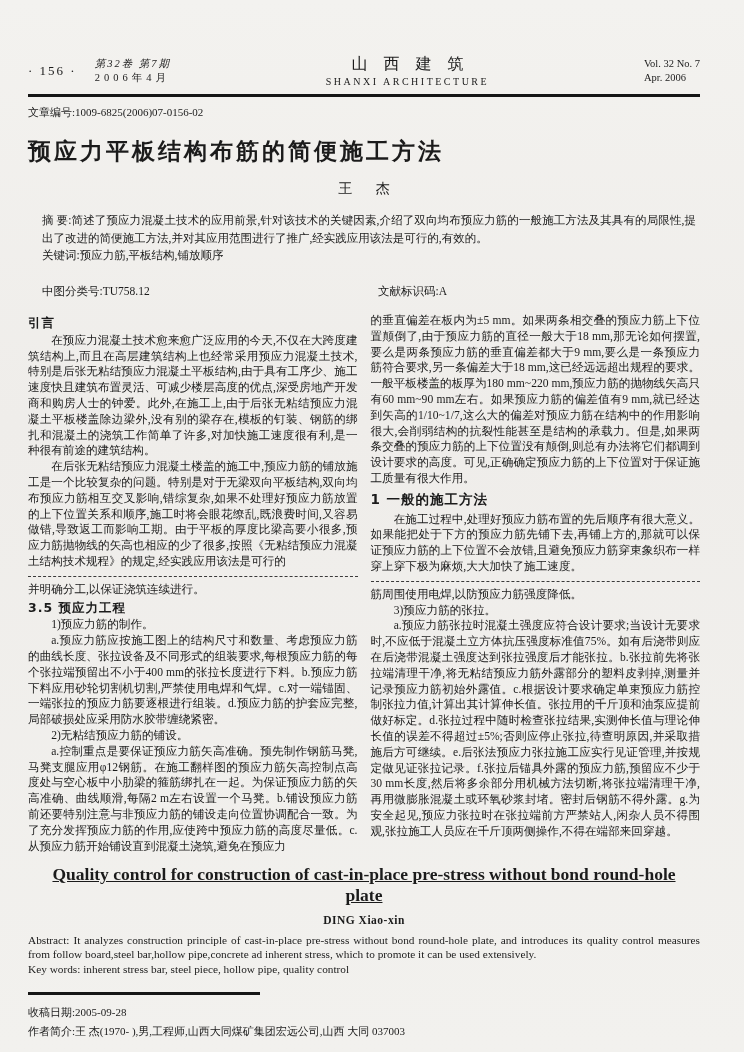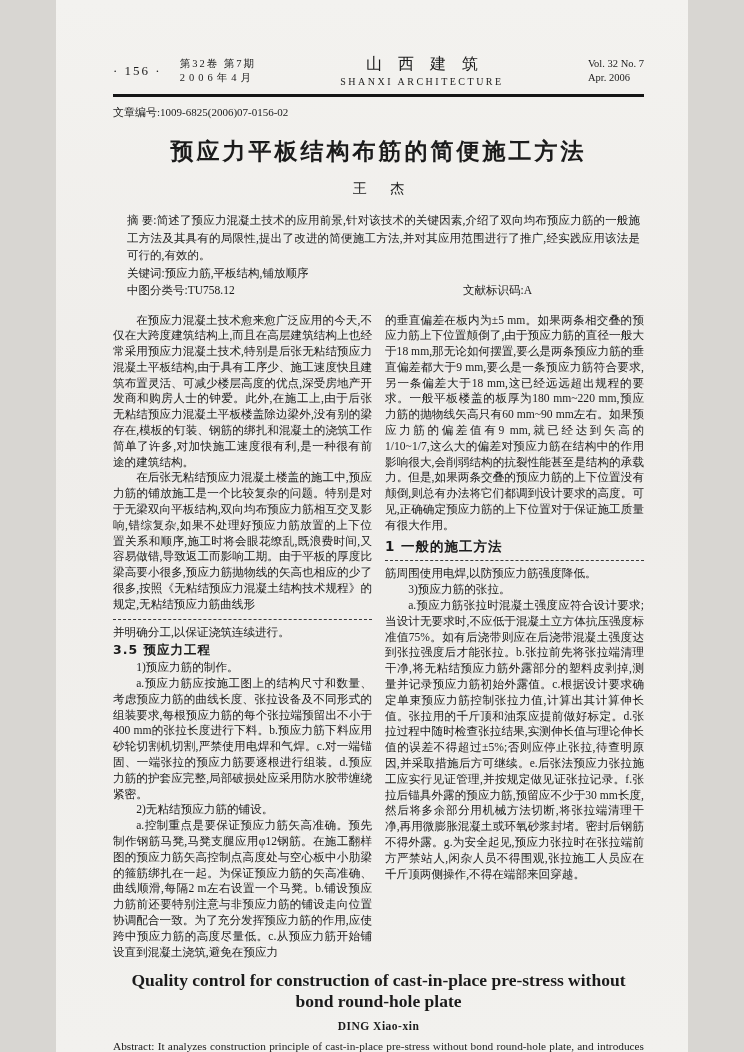--- a/index.html
+++ b/index.html
@@ -1,77 +1,77 @@
 <!DOCTYPE html>
 <html><head>
 <meta charset="utf-8">
 <style>
   html,body{margin:0;padding:0;}
   body{background:#d8d6d2;font-family:"Liberation Serif","DejaVu Serif",serif;}
   .page{
-    position:relative;width:632px;height:1052px;margin:0 auto;
+    position:relative;width:744px;height:1052px;margin:0 auto;
     background:linear-gradient(180deg,#f3f2ef 0%,#efedea 40%,#f2f1ee 100%);
     color:#1b1b1b;overflow:hidden;box-sizing:border-box;
-    padding:54px 44px 0 57px;
+    padding:54px 44px 0 28px;
   }
   
   .hdr{display:flex;align-items:center;}
   .hdr-left{display:flex;align-items:center;gap:18px;}
   .page-num{font-size:13px;letter-spacing:2px;white-space:nowrap;}
   .vol-cn{font-size:10.5px;line-height:14px;letter-spacing:2px;white-space:nowrap;}
   .hdr-center{flex:1;text-align:center;}
   .journal-cn{font-size:16px;letter-spacing:16px;padding-left:16px;font-weight:500;}
   .journal-en{font-size:10px;letter-spacing:2.5px;margin-top:1px;}
   .hdr-right{font-size:10.5px;line-height:14px;text-align:left;white-space:nowrap;}
   .hdr-rule{height:3px;background:#151515;margin-top:7px;}
   .meta-line{margin-top:8px;font-size:11px;}
   .b{font-weight:normal;}
   
   .art-title{
-    text-align:center;margin-top:16px;font-size:23px;font-weight:bold;
+    text-align:left;margin-top:16px;font-size:23px;font-weight:bold;
     letter-spacing:3px;font-family:"DejaVu Sans","Liberation Sans",sans-serif;
   }
   .art-author{text-align:center;margin-top:13px;font-size:14px;letter-spacing:10px;padding-left:10px;}
   
   .abs-block{margin:14px 4px 0 14px;font-size:11.5px;line-height:17.5px;text-align:justify;}
   .abs-block p{margin:0;}
-  .clc-row{display:flex;margin-top:0;}
+  .clc-row{display:flex;margin-top:18px;}
   .clc-left{width:336px;}
   
   .cols{display:flex;gap:13px;margin-top:13px;}
   .col{flex:1;font-size:11.6px;line-height:15.8px;text-align:justify;}
   .col p{margin:0;text-indent:2em;}
   .col p.noind{text-indent:0;}
   .col h3{
     margin:2px 0 2px 0;font-size:12.5px;font-weight:bold;text-indent:0;
     font-family:"DejaVu Sans","Liberation Sans",sans-serif;letter-spacing:1px;
   }
   .col h3.sec1{font-size:13.5px;margin:5px 0 4px 0;}
   .dashed-div{border:none;border-top:1.5px dashed #3a3a3a;margin:6px 0 5px 0;}
   
   .en-sec{margin-top:10px;font-family:"Liberation Serif","DejaVu Serif",serif;}
-  .en-title{text-align:center;font-size:17.5px;font-weight:bold;margin:0 6px;}
+  .en-title{text-align:center;font-size:17.5px;font-weight:bold;margin:0 6px;text-decoration:underline;}
   .en-author{text-align:center;font-size:11.5px;font-weight:bold;margin-top:8px;letter-spacing:.5px;}
   .en-abs{font-size:11.3px;line-height:14px;text-align:justify;margin-top:7px;}
   .en-abs p{margin:0 0 1px 0;}
   
   .foot{margin-top:16px;}
   .foot-rule{width:232px;height:2.5px;background:#161616;}
   .foot-lines{margin-top:8px;font-size:11px;line-height:19px;}
 </style>
 </head>
 <body>
 
 <div class="page">
 
   <div class="hdr">
     <div class="hdr-left">
       <span class="page-num">· 156 ·</span>
       <span class="vol-cn">
-        <span style="display:block;">第32卷 第7期</span>
+        <span style="display:block;font-style:italic;">第32卷 第7期</span>
         <span style="display:block;letter-spacing:4px;">2006年4月</span>
       </span>
     </div>
     <div class="hdr-center">
       <div class="journal-cn">山西建筑</div>
       <div class="journal-en">SHANXI ARCHITECTURE</div>
     </div>
     <div class="hdr-right">
       <span style="display:block;">Vol. 32 No. 7</span>
       <span style="display:block;">Apr. 2006</span>
@@ -90,33 +90,35 @@
     <p><span class="b">摘 要</span><span>:简述了预应力混凝土技术的应用前景,针对该技术的关键因素,介绍了双向均布预应力筋的一般施工方法及其具有的局限性,提出了改进的简便施工方法,并对其应用范围进行了推广,经实践应用该法是可行的,有效的。</span></p>
     <p><span class="b">关键词</span><span>:预应力筋,平板结构,铺放顺序</span></p>
     <div class="clc-row">
       <span class="clc-left"><span class="b">中图分类号</span><span>:TU758.12</span></span>
       <span><span class="b">文献标识码</span><span>:A</span></span>
     </div>
   </div>
 
   <div class="cols">
     <div class="col">
+      <h3>引言</h3>
       <p>在预应力混凝土技术愈来愈广泛应用的今天,不仅在大跨度建筑结构上,而且在高层建筑结构上也经常采用预应力混凝土技术,特别是后张无粘结预应力混凝土平板结构,由于具有工序少、施工速度快且建筑布置灵活、可减少楼层高度的优点,深受房地产开发商和购房人士的钟爱。此外,在施工上,由于后张无粘结预应力混凝土平板楼盖除边梁外,没有别的梁存在,模板的钉装、钢筋的绑扎和混凝土的浇筑工作简单了许多,对加快施工速度很有利,是一种很有前途的建筑结构。</p>
-      <p>在后张无粘结预应力混凝土楼盖的施工中,预应力筋的铺放施工是一个比较复杂的问题。特别是对于无梁双向平板结构,双向均布预应力筋相互交叉影响,错综复杂,如果不处理好预应力筋放置的上下位置关系和顺序,施工时将会眼花缭乱,既浪费时间,又容易做错,导致返工而影响工期。由于平板的厚度比梁高要小很多,预应力筋抛物线的矢高也相应的少了很多,按照《无粘结预应力混凝土结构技术规程》的规定,无粘结预应力筋曲线形</p>
+      <p>在后张无粘结预应力混凝土楼盖的施工中,预应力筋的铺放施工是一个比较复杂的问题。特别是对于无梁双向平板结构,双向均布预应力筋相互交叉影响,错综复杂,如果不处理好预应力筋放置的上下位置关系和顺序,施工时将会眼花缭乱,既浪费时间,又容易做错,导致返工而影响工期。由于平板的厚度比梁高要小很多,预应力筋抛物线的矢高也相应的少了很多,按照《无粘结预应力混凝土结构技术规程》的规定,经实践应用该法是可行的</p>
       <hr class="dashed-div">
       <p class="noind">并明确分工,以保证浇筑连续进行。</p>
       <h3>3.5 预应力工程</h3>
       <p>1)预应力筋的制作。</p>
       <p>a.预应力筋应按施工图上的结构尺寸和数量、考虑预应力筋的曲线长度、张拉设备及不同形式的组装要求,每根预应力筋的每个张拉端预留出不小于400 mm的张拉长度进行下料。b.预应力筋下料应用砂轮切割机切割,严禁使用电焊和气焊。c.对一端锚固、一端张拉的预应力筋要逐根进行组装。d.预应力筋的护套应完整,局部破损处应采用防水胶带缠绕紧密。</p>
       <p>2)无粘结预应力筋的铺设。</p>
       <p>a.控制重点是要保证预应力筋矢高准确。预先制作钢筋马凳,马凳支腿应用φ12钢筋。在施工翻样图的预应力筋矢高控制点高度处与空心板中小肋梁的箍筋绑扎在一起。为保证预应力筋的矢高准确、曲线顺滑,每隔2 m左右设置一个马凳。b.铺设预应力筋前还要特别注意与非预应力筋的铺设走向位置协调配合一致。为了充分发挥预应力筋的作用,应使跨中预应力筋的高度尽量低。c.从预应力筋开始铺设直到混凝土浇筑,避免在预应力</p>
     </div>
     <div class="col">
       <p class="noind">的垂直偏差在板内为±5 mm。如果两条相交叠的预应力筋上下位置颠倒了,由于预应力筋的直径一般大于18 mm,那无论如何摆置,要么是两条预应力筋的垂直偏差都大于9 mm,要么是一条预应力筋符合要求,另一条偏差大于18 mm,这已经远远超出规程的要求。一般平板楼盖的板厚为180 mm~220 mm,预应力筋的抛物线矢高只有60 mm~90 mm左右。如果预应力筋的偏差值有9 mm,就已经达到矢高的1/10~1/7,这么大的偏差对预应力筋在结构中的作用影响很大,会削弱结构的抗裂性能甚至是结构的承载力。但是,如果两条交叠的预应力筋的上下位置没有颠倒,则总有办法将它们都调到设计要求的高度。可见,正确确定预应力筋的上下位置对于保证施工质量有很大作用。</p>
       <h3 class="sec1">1 一般的施工方法</h3>
+      <p>在施工过程中,处理好预应力筋布置的先后顺序有很大意义。如果能把处于下方的预应力筋先铺下去,再铺上方的,那就可以保证预应力筋的上下位置不会放错,且避免预应力筋穿束象织布一样穿上穿下极为麻烦,大大加快了施工速度。</p>
       <hr class="dashed-div">
       <p class="noind">筋周围使用电焊,以防预应力筋强度降低。</p>
       <p>3)预应力筋的张拉。</p>
       <p>a.预应力筋张拉时混凝土强度应符合设计要求;当设计无要求时,不应低于混凝土立方体抗压强度标准值75%。如有后浇带则应在后浇带混凝土强度达到张拉强度后才能张拉。b.张拉前先将张拉端清理干净,将无粘结预应力筋外露部分的塑料皮剥掉,测量并记录预应力筋初始外露值。c.根据设计要求确定单束预应力筋控制张拉力值,计算出其计算伸长值。张拉用的千斤顶和油泵应提前做好标定。d.张拉过程中随时检查张拉结果,实测伸长值与理论伸长值的误差不得超过±5%;否则应停止张拉,待查明原因,并采取措施后方可继续。e.后张法预应力张拉施工应实行见证管理,并按规定做见证张拉记录。f.张拉后锚具外露的预应力筋,预留应不少于30 mm长度,然后将多余部分用机械方法切断,将张拉端清理干净,再用微膨胀混凝土或环氧砂浆封堵。密封后钢筋不得外露。g.为安全起见,预应力张拉时在张拉端前方严禁站人,闲杂人员不得围观,张拉施工人员应在千斤顶两侧操作,不得在端部来回穿越。</p>
     </div>
   </div>
 
   <div class="en-sec">
     <div class="en-title">Quality control for construction of cast-in-place pre-stress without bond round-hole plate</div>
     <div class="en-author">DING Xiao-xin</div>

